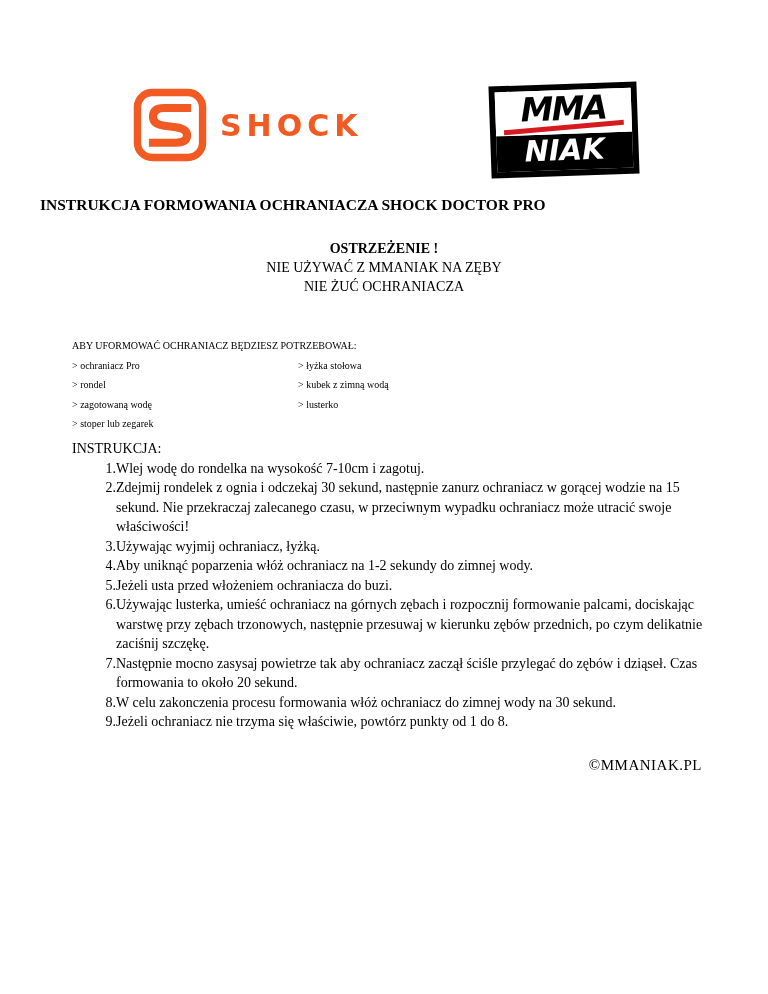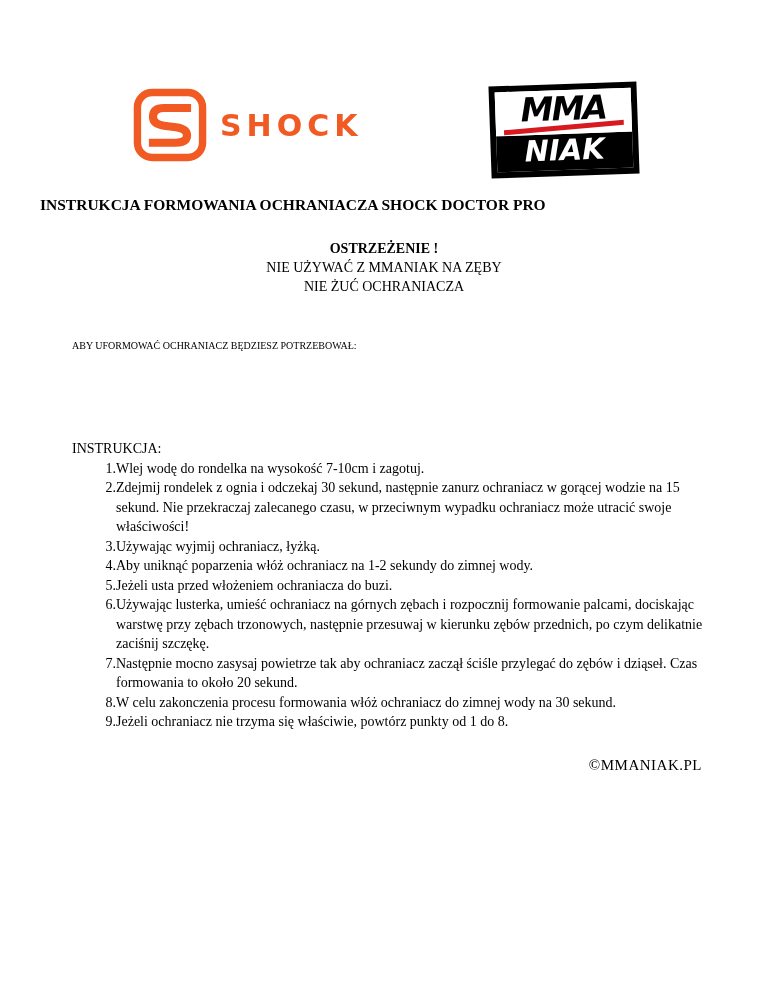--- a/index.html
+++ b/index.html
@@ -116,20 +116,33 @@
 <div class="doc-title">INSTRUKCJA FORMOWANIA OCHRANIACZA SHOCK DOCTOR PRO</div>
 
 <div class="warning">
   <div class="warning-title">OSTRZEŻENIE !</div>
   <div>NIE UŻYWAĆ Z MMANIAK NA ZĘBY</div>
   <div>NIE ŻUĆ OCHRANIACZA</div>
 </div>
 
 <div class="needs">
   <div>ABY UFORMOWAĆ OCHRANIACZ BĘDZIESZ POTRZEBOWAŁ:</div>
+  <div class="needs-cols">
+    <div class="needs-col-left">
+      <div>&gt; ochraniacz Pro</div>
+      <div>&gt; rondel</div>
+      <div>&gt; zagotowaną wodę</div>
+      <div>&gt; stoper lub zegarek</div>
+    </div>
+    <div class="needs-col-right">
+      <div>&gt; łyżka stołowa</div>
+      <div>&gt; kubek z zimną wodą</div>
+      <div>&gt; lusterko</div>
+    </div>
+  </div>
 </div>
 
 <div class="instructions">
   <div>INSTRUKCJA:</div>
   <ol class="ins-list">
     <li class="ins-item">
       <span class="ins-num">1.</span>
       <span class="ins-text">Wlej wodę do rondelka na wysokość 7-10cm i zagotuj.</span>
     </li>
     <li class="ins-item">

